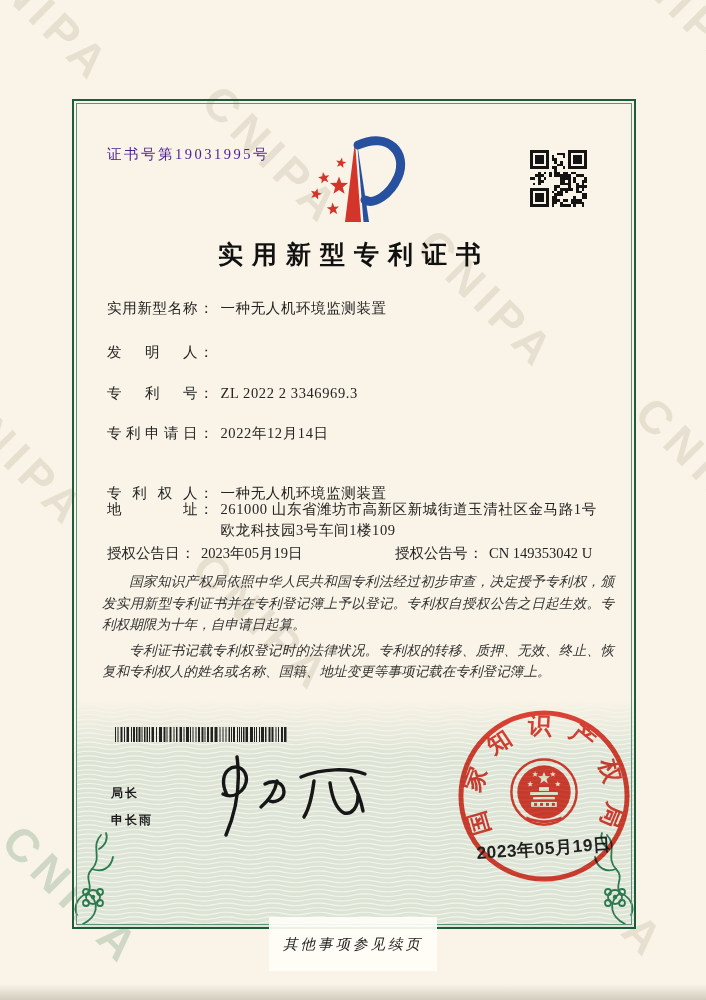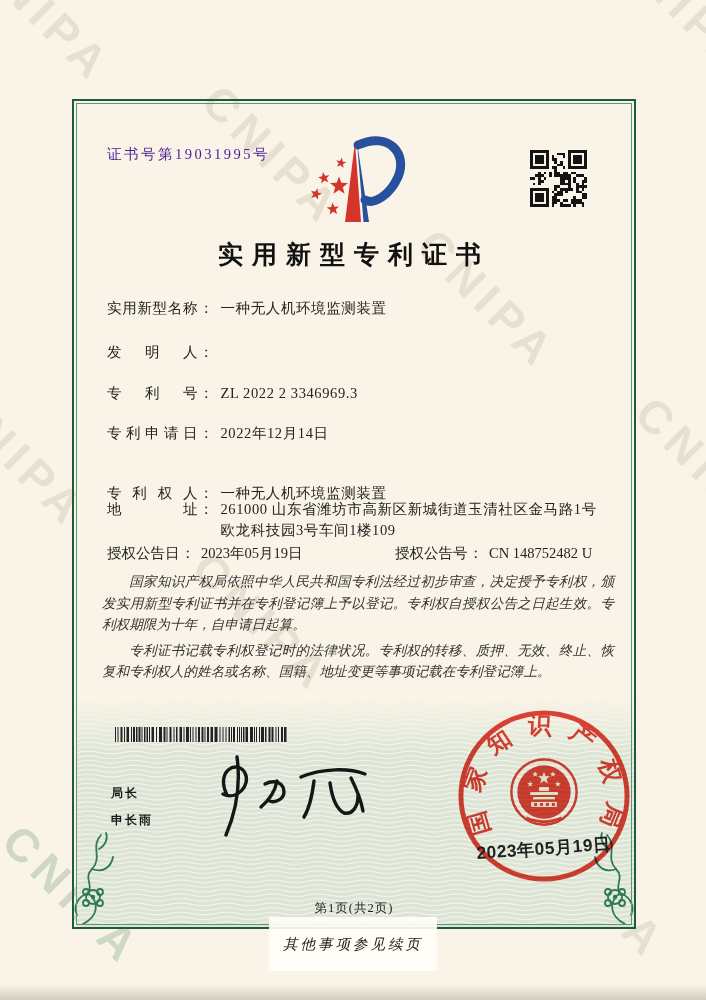--- a/index.html
+++ b/index.html
@@ -350,21 +350,21 @@
 
     <div class="grant">
       <span class="pair">
         <span>授权公告日</span>
           <span class="colon">：</span>
         <span>2023年05月19日</span>
       </span>
       <span class="pair right">
         <span>授权公告号</span>
           <span class="colon">：</span>
-        <span>CN 148752482 U</span>
+        <span>CN 149353042 U</span>
       </span>
     </div>
 
     <div class="legal">
       <p>国家知识产权局依照中华人民共和国专利法经过初步审查，决定授予专利权，颁发实用新型专利证书并在专利登记簿上予以登记。专利权自授权公告之日起生效。专利权期限为十年，自申请日起算。</p>
       <p>专利证书记载专利权登记时的法律状况。专利权的转移、质押、无效、终止、恢复和专利权人的姓名或名称、国籍、地址变更等事项记载在专利登记簿上。</p>
     </div>
 
     <svg class="barcode" id="barcode-svg" viewBox="0 0 176 15" preserveAspectRatio="none">
         <rect x="0.0" y="0" width="1" height="15" fill="#222"></rect>
@@ -472,21 +472,20 @@
           <rect x="80" y="97" width="3" height="3"></rect>
           <rect x="86" y="97" width="3" height="3"></rect>
           <rect x="92" y="97" width="3" height="3"></rect>
           <rect x="98" y="97" width="3" height="3"></rect>
         </g>
         <path d="M72,112 q18,8 36,0" fill="none" stroke="#e0382b" stroke-width="3"></path>
       </g>
       <text x="90" y="149" text-anchor="middle" font-size="17.5" font-weight="600" fill="#191919" letter-spacing="0.5" transform="rotate(-4 90 149)" font-family="'Liberation Sans','DejaVu Sans',sans-serif">2023年05月19日</text>
     </svg>
 
-    <div class="page-info">第1页(共2页)</div>
   </div>
 
   <div class="note">
     <span>其他事项参见续页</span>
   </div>
 
   <div class="bottom-shade"></div>
 </div>
 
 </body></html>

